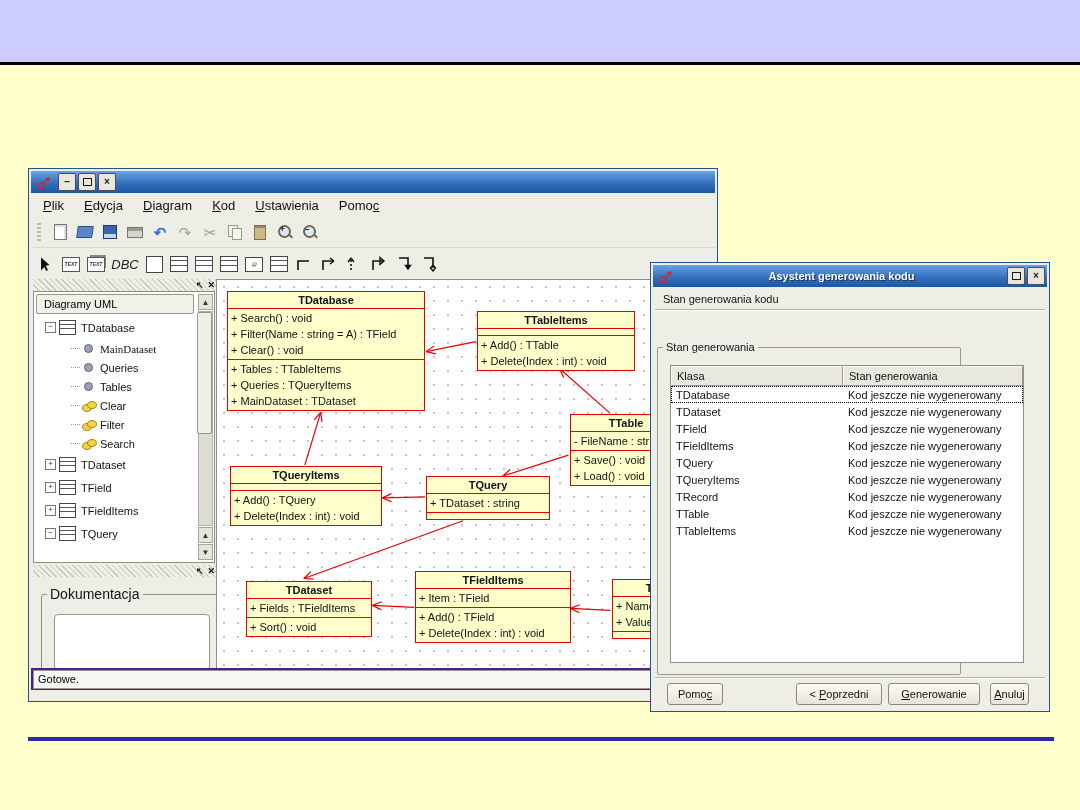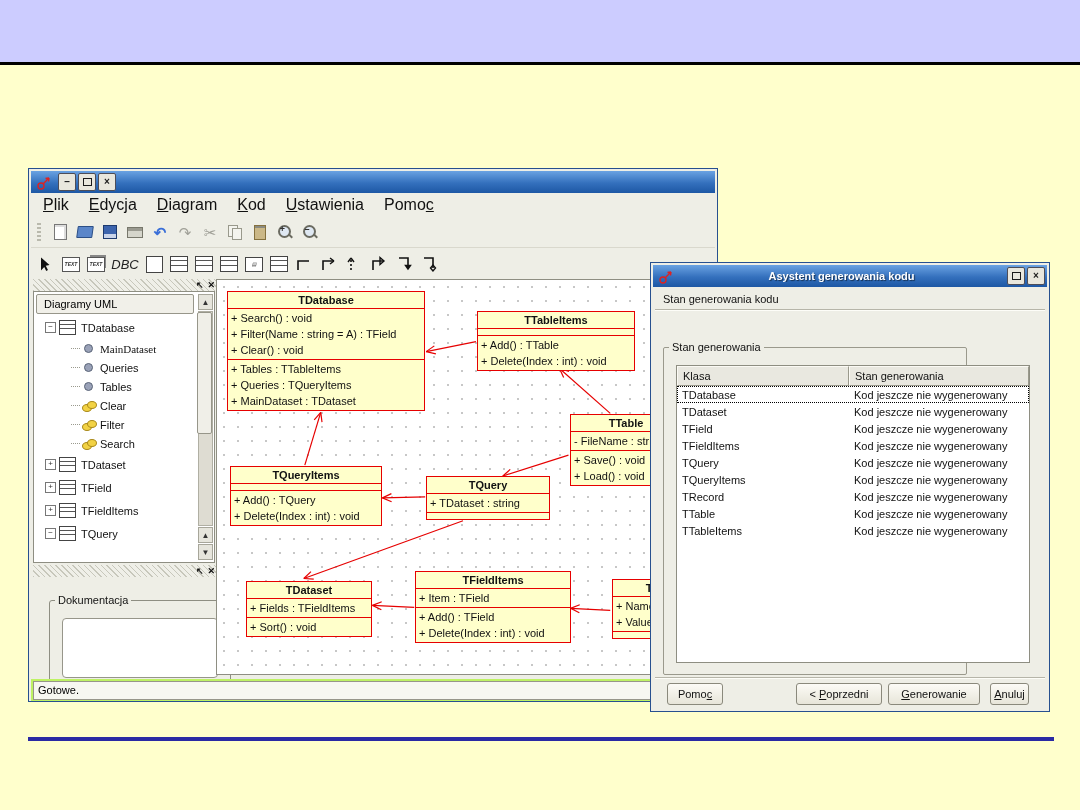--- a/index.html
+++ b/index.html
@@ -14,21 +14,21 @@
   .titlebar{position:absolute;left:2px;top:2px;right:2px;height:22px;
             background:linear-gradient(180deg,#6aa2e2 0%,#3470bd 55%,#1d57a4 100%);
             display:flex;align-items:center;color:#fff;font-weight:bold;font-size:11px;padding:0 2px;box-sizing:border-box}
   .tb-title{flex:1;text-align:center;text-shadow:1px 1px 1px rgba(0,0,0,.55);white-space:nowrap;overflow:hidden}
   .tb-ico{width:17px;height:17px;margin:0 3px;flex:0 0 auto}
   .tb-btn{width:16px;height:16px;background:#e9e7dd;border:1px solid #4d4d58;margin-left:2px;border-radius:2px;
           display:flex;align-items:center;justify-content:center;font-size:10px;line-height:10px;color:#1a1a1a;font-weight:bold}
   .tb-btn .sq{width:7px;height:6px;border:1px solid #1a1a1a}
   
   .menubar{position:absolute;left:2px;top:24px;right:2px;height:24px;display:flex;align-items:center;gap:20px;
-           padding-left:12px;font-size:16px;color:#111;border-bottom:1px solid #cdccc1;background:#eeeee6}
+           padding-left:12px;font-size:13px;color:#111;border-bottom:1px solid #cdccc1;background:#eeeee6}
   .menu-item{white-space:nowrap}
   .toolbar{position:absolute;left:2px;right:2px;display:flex;align-items:center;gap:7px;padding-left:6px;background:#eeeee6}
   .tbar1{top:48px;height:30px}
   .tbar2{top:78px;height:32px;border-top:1px solid #d9d8cd}
   .grip{width:4px;height:18px;background:repeating-linear-gradient(180deg,#b9b9ad 0 2px,transparent 2px 4px);margin-right:3px}
   .ic{display:flex;align-items:center;justify-content:center;width:18px;height:18px;flex:0 0 auto}
   .ic .glyph{font-size:15px;line-height:15px}
   .pg{width:11px;height:14px;background:#fff;border:1px solid #777;box-shadow:inset -2px 2px 0 #ddd}
   .fold{width:14px;height:10px;background:#5b86c9;border:1px solid #2c4f86;border-radius:1px;transform:skewX(-8deg)}
   .flop{width:12px;height:12px;background:#3c64ad;border:1px solid #1d3a6e;box-shadow:inset 0 -4px 0 #c9d4ea}
@@ -72,41 +72,41 @@
   .exp{width:9px;height:9px;border:1px solid #777;background:#fff;font-size:8px;line-height:7px;text-align:center;margin-right:3px;flex:0 0 auto;color:#333}
   .ti-class{width:15px;height:13px;border:1px solid #444;margin-right:5px;flex:0 0 auto;
             background:linear-gradient(#fff 0 3px,#555 3px 4px,#fff 4px 7px,#555 7px 8px,#fff 8px)}
   .ti-attr{width:7px;height:7px;border-radius:50%;background:#9aa2b8;border:1px solid #5a6478;margin:0 7px 0 2px;flex:0 0 auto}
   .ti-op{position:relative;width:14px;height:9px;margin-right:4px;flex:0 0 auto}
   .ti-op i{position:absolute;width:8px;height:6px;background:#f2d244;border:1px solid #a8891c;border-radius:50%}
   .ti-op i:first-child{left:0;top:3px}.ti-op i:last-child{left:5px;top:0}
   .ti-folder{position:relative;width:14px;height:10px;background:#e3c34e;border:1px solid #9a7d22;border-radius:1px;margin-right:5px;flex:0 0 auto}
   .ti-folder:after{content:"";position:absolute;right:-2px;top:-2px;border:3px solid transparent;border-top-color:#c33;border-right-color:#c33}
   .docbox{position:absolute;left:4px;top:409px;width:182px;height:95px;border:1px solid #8e8e82;border-radius:3px;
-          margin:16px;padding:0;box-sizing:border-box;font-size:11px;color:#111}
+          margin:8px;padding:0;box-sizing:border-box;font-size:14px;color:#111}
   .docbox legend{margin-left:5px;padding:0 3px}
   .doc-area{position:absolute;left:12px;top:12px;right:12px;bottom:10px;background:#fff;border:1px solid #97968a;border-radius:4px}
-  .statusbar{position:absolute;left:2px;bottom:0;right:2px;height:22px;background:#bef264;display:flex;align-items:center;padding:2px;box-sizing:border-box}
+  .statusbar{position:absolute;left:2px;bottom:11px;right:2px;height:22px;background:#4c1d95;display:flex;align-items:center;padding:2px;box-sizing:border-box}
   .status-field{flex:1;height:17px;border:1px solid #97968a;background:#f7f7f1;font-size:11px;display:flex;align-items:center;padding-left:4px}
   
   .canvas{position:absolute;left:187px;top:110px;width:499px;height:396px;background:#fff;border:1px solid #8e8e82;box-sizing:border-box;
           background-image:radial-gradient(#c7c7c7 1px,transparent 1.3px);background-size:14px 14px;overflow:hidden}
   .arrowsvg{position:absolute;left:0;top:0;width:100%;height:100%;pointer-events:none}
   .cls{position:absolute;background:#ffffcb;border:1px solid #e60000;font-size:11px;color:#111;box-sizing:border-box;overflow:hidden}
   .cls .cname{font-weight:bold;text-align:center;border-bottom:1px solid #e60000;line-height:16px;white-space:nowrap;overflow:hidden}
   .cls .sec{border-bottom:1px solid #e60000;padding:1px 0}
   .cls .sec:last-child{border-bottom:none}
   .cls .sec.empty{height:6px;padding:0}
   .cls .m{padding:0 3px;white-space:nowrap;line-height:16px;overflow:hidden}
   
   .dlg-body{position:absolute;left:2px;top:24px;right:2px;bottom:2px;background:#eeeee6;font-size:11px;color:#111}
   .dlg-heading{position:absolute;left:10px;top:6px}
   .etched{position:absolute;left:2px;right:2px;height:0;border-top:1px solid #b6b5a9;border-bottom:1px solid #fdfdf8}
   .e1{top:22px}.e2{top:390px}
-  .groupbox{position:absolute;left:10px;top:54px;width:304px;height:334px;border:1px solid #9a998c;border-radius:2px;margin:0;padding:0;box-sizing:border-box}
+  .groupbox{position:absolute;left:4px;top:54px;width:304px;height:334px;border:1px solid #9a998c;border-radius:2px;margin:0;padding:0;box-sizing:border-box}
   .groupbox legend{font-size:11px;margin-left:5px;padding:0 3px}
   .instr{position:absolute;left:10px;top:30px}
   .gen-table{position:absolute;left:12px;top:12px;width:354px;height:298px;background:#fff;border:1px solid #8e8e82;box-sizing:border-box;overflow:hidden}
   .gen-thead{display:flex;height:20px}
   .th{background:#e9e8e0;border:1px solid #fbfaf4;border-right:1px solid #9a998c;border-bottom:1px solid #9a998c;
       font-size:11px;display:flex;align-items:center;padding-left:5px;box-sizing:border-box}
   .th1{width:172px}.th2{flex:1}
   .gen-row{display:flex;height:17px;align-items:center;font-size:11px}
   .gen-row.focused{outline:1px dotted #000;outline-offset:-1px}
   .gen-row .c1{width:172px;padding-left:5px;box-sizing:border-box;white-space:nowrap;overflow:hidden}

